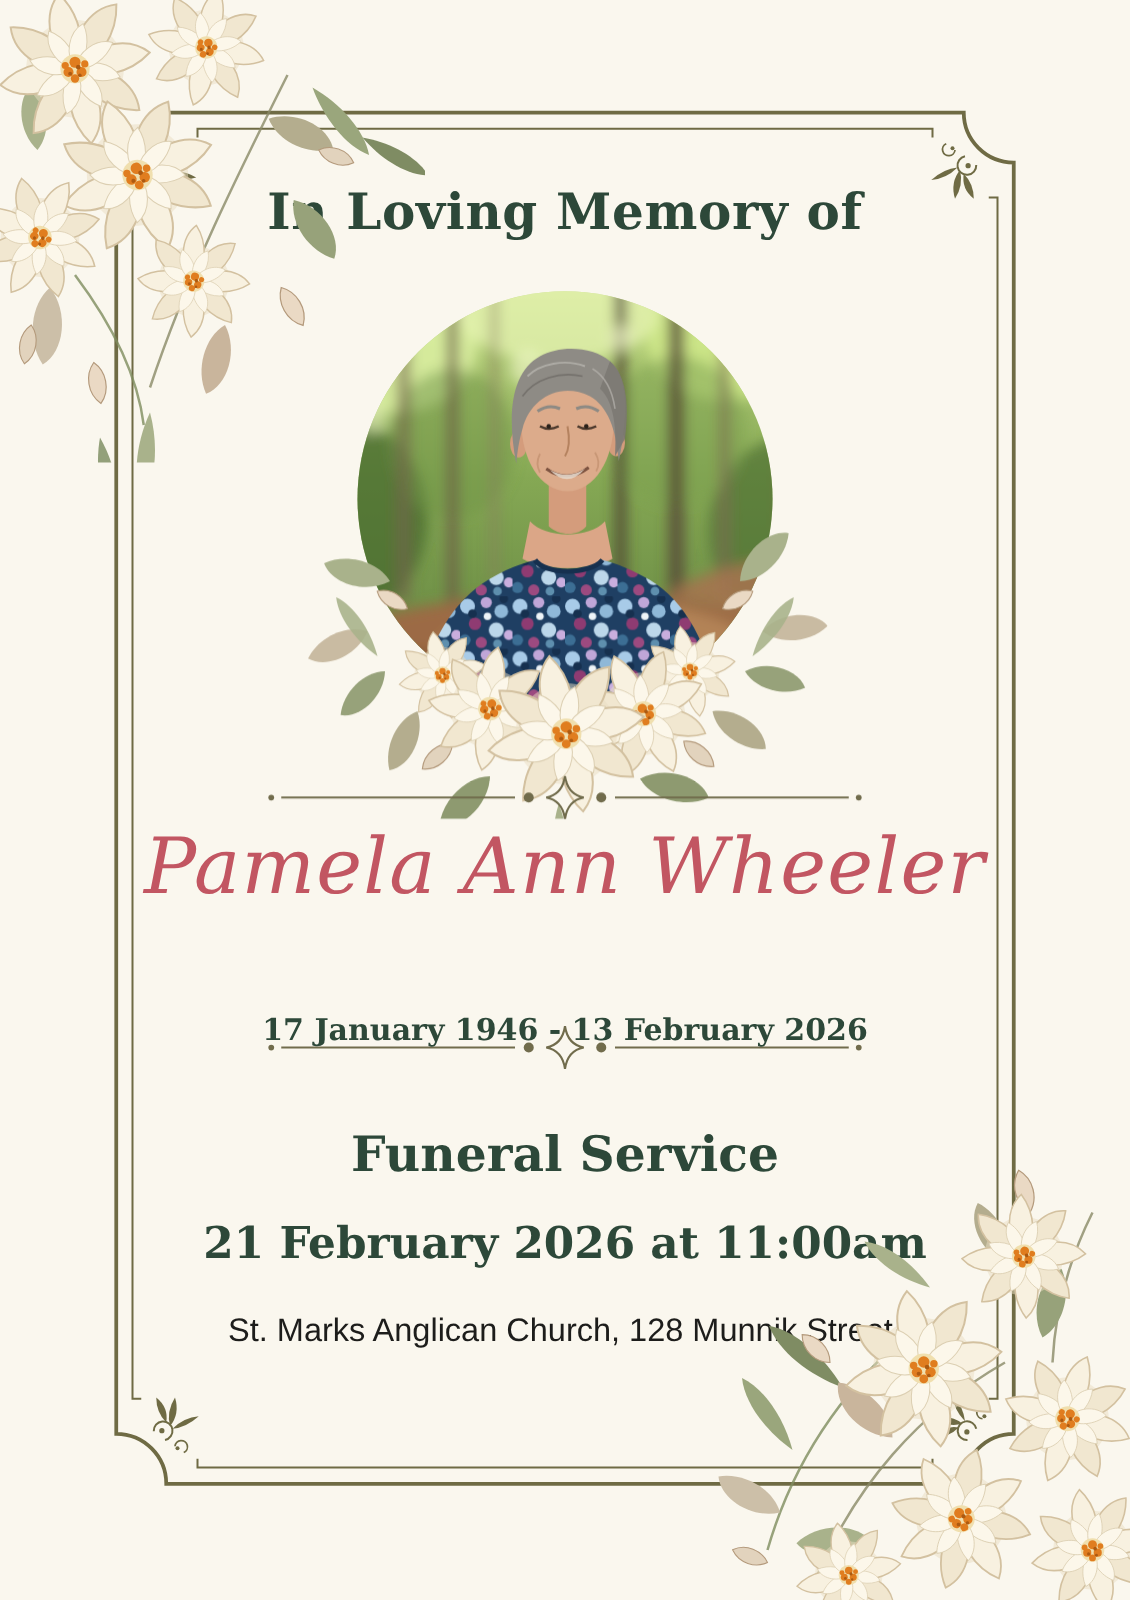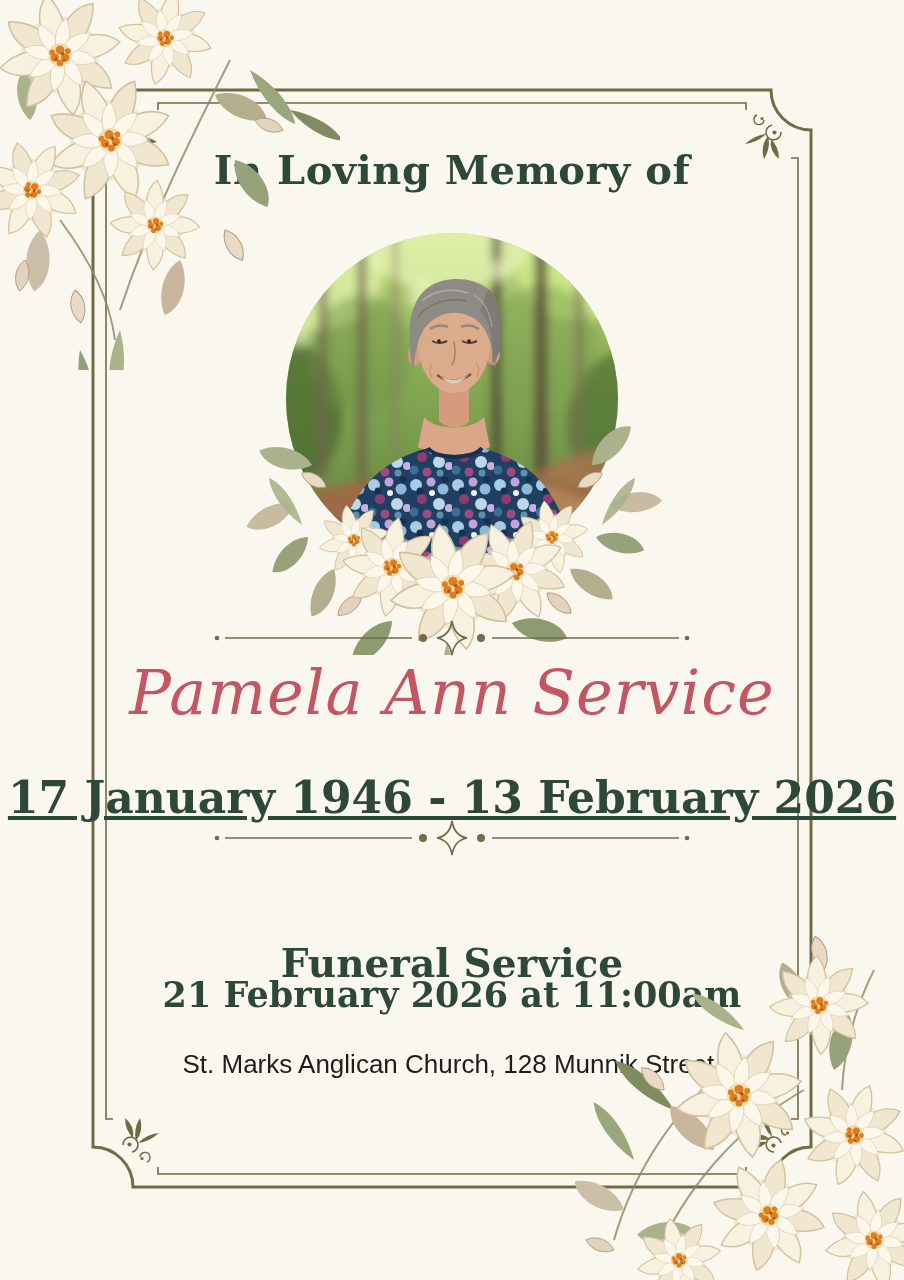--- a/index.html
+++ b/index.html
@@ -13,22 +13,22 @@
   .photo-wrap { position:absolute; left:242px; top:225px; width:420px; height:430px; z-index:2; }
   .bouquet { position:absolute; z-index:3; color: var(--frame, #6f6b44); }
   .bouquet.tl { left:0; top:0; }
   .bouquet.br { right:0; bottom:0; }
   .divider { position:absolute; left:212px; width:480px; height:44px; z-index:2; color: var(--divider, #716c4c); }
   .divider.d1 { top:616px; }
   .divider.d2 { top:816px; }
   .txt { position:absolute; left:0; width:100%; text-align:center; z-index:2; margin:0; }
   .title { top:146px; font-size:40px; font-weight:bold; letter-spacing:0.5px; color: var(--heading, #2d4839); }
   .name { top:656px; font-size:62px; font-style:italic; letter-spacing:1px; color: var(--name-script, #c25662); }
-  .dates { top:772px; font-size:44px; font-weight:600; color: var(--heading, #2d4839); text-decoration: underline; }
-  .service { top:940px; font-size:39px; font-weight:bold; color: var(--heading, #2d4839); }
+  .dates { top:809px; font-size:24px; font-weight:600; color: var(--heading, #2d4839); }
+  .service { top:901px; font-size:39px; font-weight:bold; color: var(--heading, #2d4839); }
   .datetime { top:974px; font-size:35px; font-weight:bold; color: var(--heading, #2d4839); }
   .address { top:1046px; font-size:26px; line-height:37px; font-family:"Liberation Sans", sans-serif; color: var(--address-text, #1d1d1b); }
 </style>
 </head>
 <body>
 
 <svg width="0" height="0" style="position:absolute" aria-hidden="true">
   <defs>
     <path id="petal" d="M0,0 C 9,-15 32,-21 46,-10 C 34,3 13,8 0,0 Z"></path>
     <g id="flower8">
@@ -216,21 +216,21 @@
   <svg width="480" height="44" viewBox="0 0 480 44">
       <use href="#divider-orn"></use>
     </svg>
 </div>
 <div class="divider d2">
   <svg width="480" height="44" viewBox="0 0 480 44">
       <use href="#divider-orn"></use>
     </svg>
 </div>
 
-<div class="txt name">Pamela Ann Service</div>
+<div class="txt name">Pamela Ann Wheeler</div>
 <div class="txt dates">17 January 1946 - 13 February 2026</div>
 <h2 class="txt service">Funeral Service</h2>
 <div class="txt datetime">21 February 2026 at 11:00am</div>
 <div class="txt address">
   <div>St. Marks Anglican Church, 128 Munnik Street,</div>
 </div>
 
 <svg class="bouquet tl" width="340" height="370" viewBox="0 0 340 370">
   <path d="M 230,60 C 190,140 150,220 120,310" stroke="#8a8a66" stroke-width="2" fill="none" opacity="0.8"></path>
   <path d="M 60,220 C 90,260 110,300 115,340" stroke="#7e8c5e" stroke-width="2" fill="none" opacity="0.8"></path>

